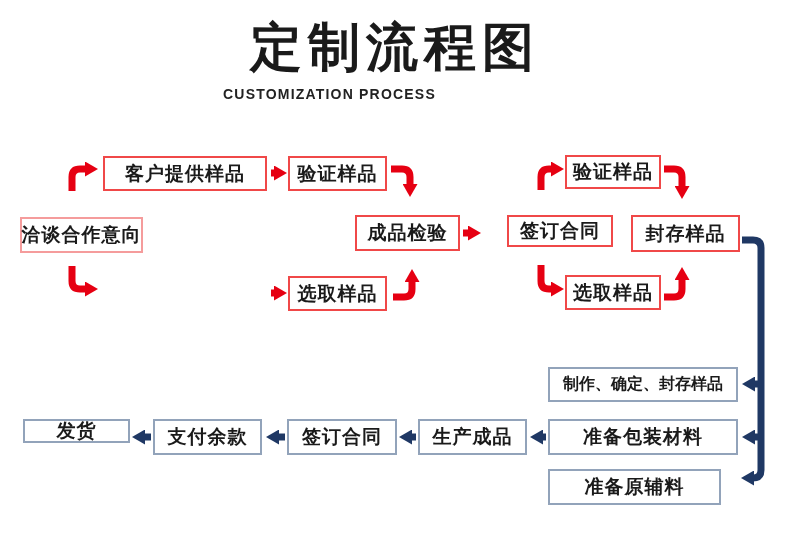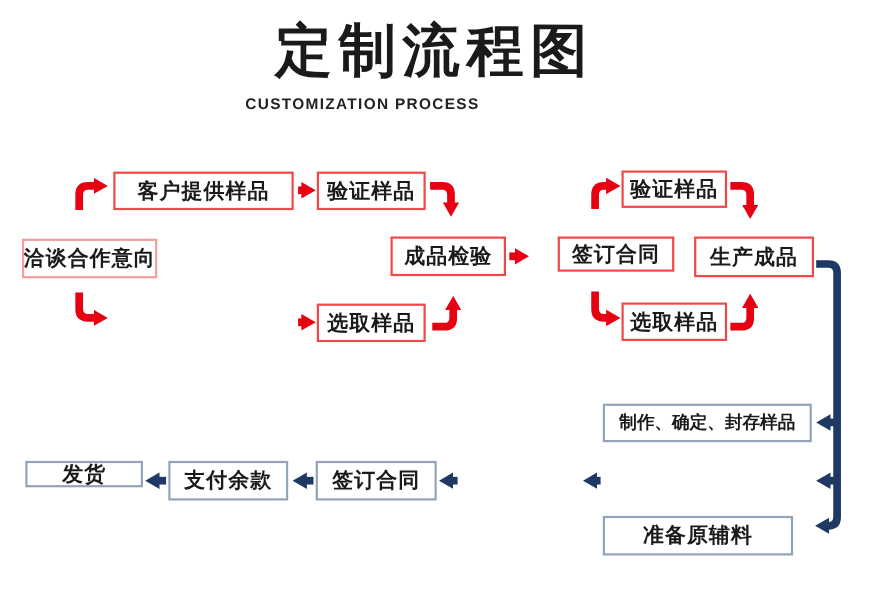--- a/index.html
+++ b/index.html
@@ -64,25 +64,27 @@
   <div class="node red" style="left:103px;top:156px;width:164px;height:35px">客户提供样品</div>
   <div class="node red" style="left:288px;top:156px;width:99px;height:35px">验证样品</div>
 
   <div class="node red" style="left:288px;top:276px;width:99px;height:35px">选取样品</div>
 
   <div class="node red" style="left:355px;top:215px;width:105px;height:36px">成品检验</div>
   <div class="node red" style="left:507px;top:215px;width:106px;height:32px">签订合同</div>
 
   <div class="node red" style="left:565px;top:155px;width:96px;height:34px">验证样品</div>
   <div class="node red" style="left:565px;top:275px;width:96px;height:35px">选取样品</div>
-  <div class="node red" style="left:631px;top:215px;width:109px;height:37px">生产成品</div>
+  <div class="node red" style="left:631px;top:215px;width:109px;height:37px">封存样品</div>
 
   <div class="node navy small" style="left:548px;top:367px;width:190px;height:35px">制作、确定、封存样品</div>
+  <div class="node navy" style="left:548px;top:419px;width:190px;height:36px">准备包装材料</div>
   <div class="node navy" style="left:548px;top:469px;width:173px;height:36px">准备原辅料</div>
 
+  <div class="node navy" style="left:418px;top:419px;width:109px;height:36px">生产成品</div>
   <div class="node navy" style="left:287px;top:419px;width:110px;height:36px">签订合同</div>
   <div class="node navy" style="left:153px;top:419px;width:109px;height:36px">支付余款</div>
   <div class="node navy" style="left:23px;top:419px;width:107px;height:24px">发货</div>
 
   <svg class="overlay" width="790" height="548" viewBox="0 0 790 548">
     <defs>
       <marker id="marker-red" markerUnits="userSpaceOnUse" markerWidth="13" markerHeight="15" refX="2" refY="7.5" orient="auto">
         <path d="M0,0 L13,7.5 L0,15 Z"></path>
       </marker>
       <marker id="marker-navy" markerUnits="userSpaceOnUse" markerWidth="13" markerHeight="15" refX="2" refY="7.5" orient="auto">

